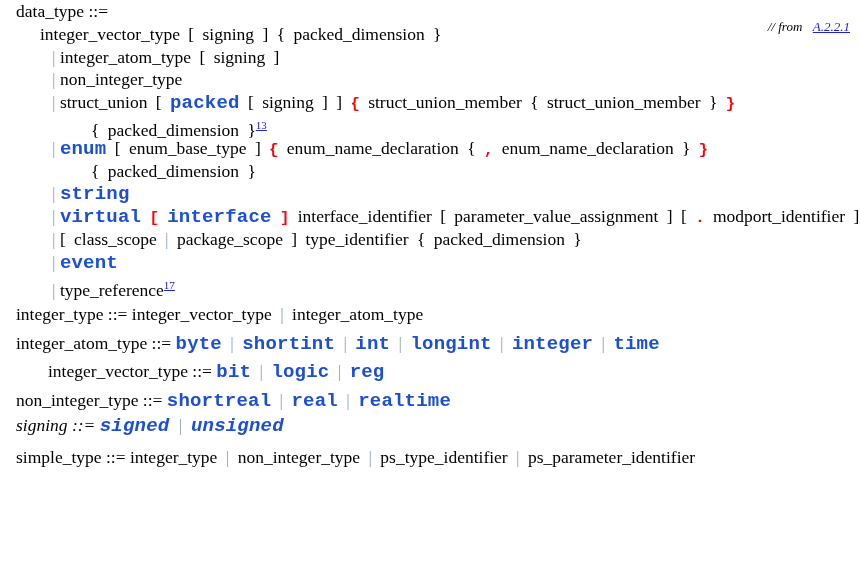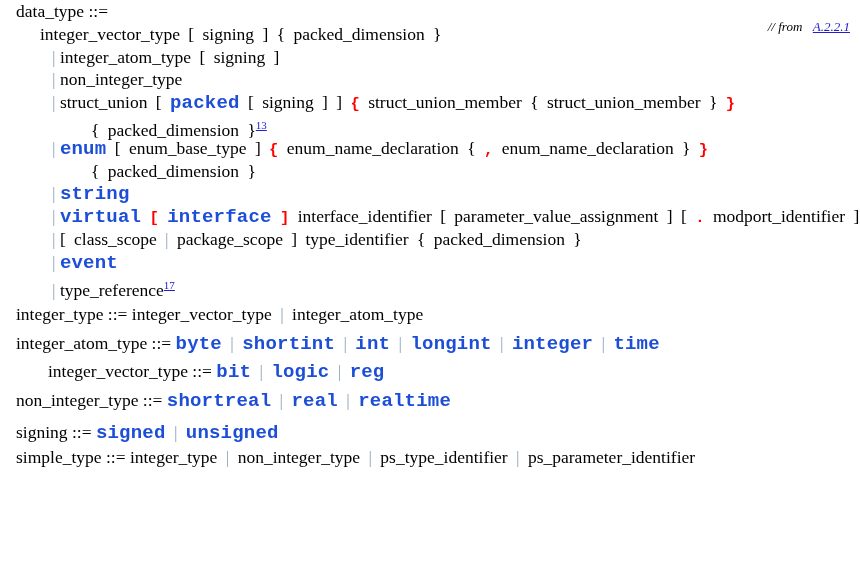--- a/index.html
+++ b/index.html
@@ -115,21 +115,21 @@
       <div class="line ind-alt"><span class="bar">|</span> <span class="meta">[</span><span class="sp"></span> <span class="nt">class_scope</span><span class="sp"></span> <span class="bar">|</span><span class="sp"></span> <span class="nt">package_scope</span><span class="sp"></span> <span class="meta">]</span><span class="sp"></span> <span class="nt">type_identifier</span><span class="sp"></span> <span class="meta">{</span><span class="sp"></span> <span class="nt">packed_dimension</span><span class="sp"></span> <span class="meta">}</span></div>
       <div class="line ind-alt"><span class="bar">|</span> <span class="kw">event</span></div>
       <div class="line ind-alt"><span class="bar">|</span> <span class="nt">type_reference</span><span class="fn">17</span></div>
     </div>
 
   <div id="simple-productions" class="prod-block">
       <div class="line ind0" style="line-height: 28.5px; height: 28.5px;"><span class="nt">integer_type</span> <span class="assign">::=</span> <span class="nt">integer_vector_type</span><span class="sp"></span> <span class="bar">|</span><span class="sp"></span> <span class="nt">integer_atom_type</span></div>
       <div class="line ind0" style="line-height: 28.5px; height: 28.5px;"><span class="nt">integer_atom_type</span> <span class="assign">::=</span> <span class="kw">byte</span><span class="sp"></span> <span class="bar">|</span><span class="sp"></span> <span class="kw">shortint</span><span class="sp"></span> <span class="bar">|</span><span class="sp"></span> <span class="kw">int</span><span class="sp"></span> <span class="bar">|</span><span class="sp"></span> <span class="kw">longint</span><span class="sp"></span> <span class="bar">|</span><span class="sp"></span> <span class="kw">integer</span><span class="sp"></span> <span class="bar">|</span><span class="sp"></span> <span class="kw">time</span></div>
       <div class="line ind0" style="line-height: 28.5px; height: 28.5px; padding-left: 48px;"><span class="nt">integer_vector_type</span> <span class="assign">::=</span> <span class="kw">bit</span><span class="sp"></span> <span class="bar">|</span><span class="sp"></span> <span class="kw">logic</span><span class="sp"></span> <span class="bar">|</span><span class="sp"></span> <span class="kw">reg</span></div>
       <div class="line ind0" style="line-height: 28.5px; height: 28.5px;"><span class="nt">non_integer_type</span> <span class="assign">::=</span> <span class="kw">shortreal</span><span class="sp"></span> <span class="bar">|</span><span class="sp"></span> <span class="kw">real</span><span class="sp"></span> <span class="bar">|</span><span class="sp"></span> <span class="kw">realtime</span></div>
-      <div class="line ind0" style="line-height: 37px; height: 28.5px;"><span class="nt">signing</span> <span class="assign">::=</span> <span class="kw">signed</span><span class="sp"></span> <span class="bar">|</span><span class="sp"></span> <span class="kw">unsigned</span></div>
+      <div class="line ind0" style="line-height: 23px; height: 28.5px; font-style: italic;"><span class="nt">signing</span> <span class="assign">::=</span> <span class="kw">signed</span><span class="sp"></span> <span class="bar">|</span><span class="sp"></span> <span class="kw">unsigned</span></div>
       <div class="line ind0" style="line-height: 28.5px; height: 28.5px;"><span class="nt">simple_type</span> <span class="assign">::=</span> <span class="nt">integer_type</span><span class="sp"></span> <span class="bar">|</span><span class="sp"></span> <span class="nt">non_integer_type</span><span class="sp"></span> <span class="bar">|</span><span class="sp"></span> <span class="nt">ps_type_identifier</span><span class="sp"></span> <span class="bar">|</span><span class="sp"></span> <span class="nt">ps_parameter_identifier</span></div>
     </div>
 
   <div class="right-note">
     <span class="comment">// from</span>
     <span class="sp"></span>
     <a class="xref" href="#">A.2.2.1</a>
   </div>
 
 </div>

